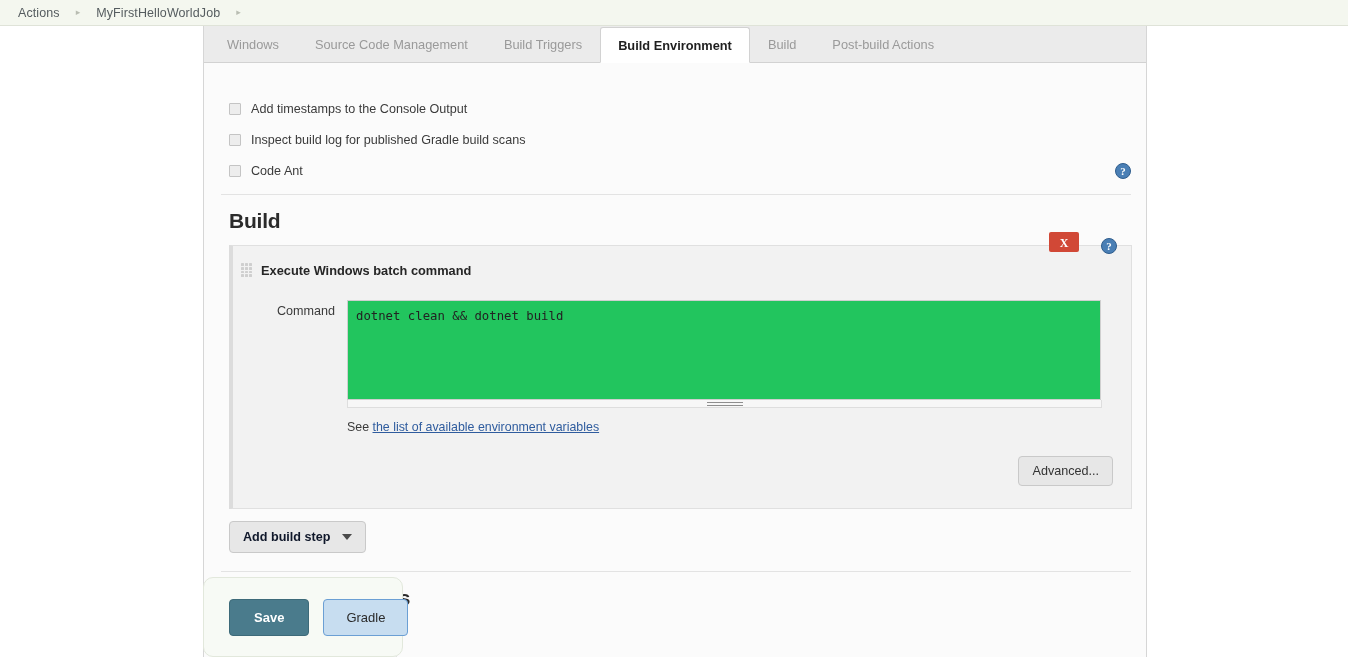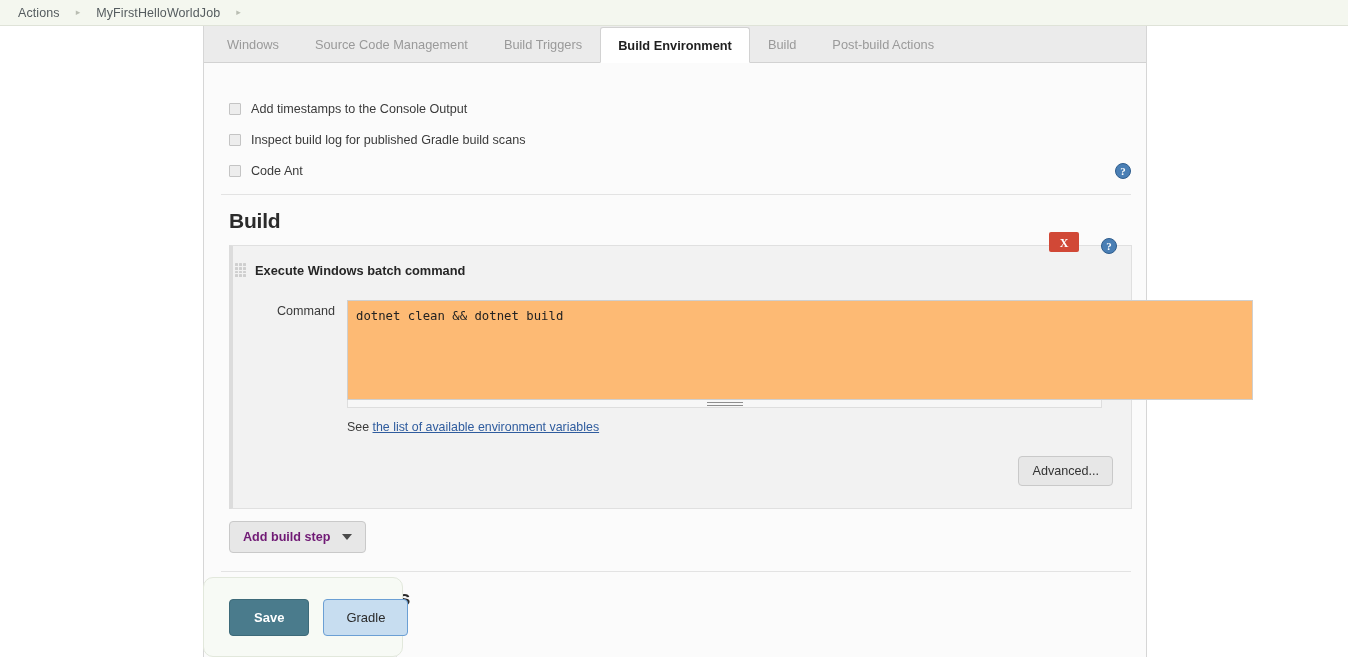--- a/index.html
+++ b/index.html
@@ -144,21 +144,21 @@
     position: relative;
     margin-left: 8px;
     width: 903px;
     background: #f2f2f2;
     border: 1px solid #e0e0e0;
     border-left: 4px solid #dcdcdc;
     padding: 12px 0 22px 0;
   }
   .step-header {
     display: flex; align-items: center;
-    padding-left: 2px;
+    padding-left: 8px;
     height: 24px;
   }
   .grip {
     width: 11px; height: 14px; margin-right: 9px;
     display: grid;
     grid-template-columns: repeat(3, 1fr);
     grid-template-rows: repeat(4, 1fr);
     gap: 1px;
     cursor: move;
     flex: none;
@@ -193,23 +193,23 @@
     width: 78px;
     text-align: right;
     font-size: 12.6px;
     color: #3b3b3b;
     padding-top: 4px;
     margin-right: 12px;
     flex: none;
   }
   .cmd-wrap { position: relative; width: 755px; }
   .cmd-area {
-    width: 906px; height: 100px;
+    width: 754px; height: 100px;
     border: 1px solid #cfcfcf;
-    background: #fdba74;
+    background: #22c55e;
     font-family: "DejaVu Sans Mono", monospace;
     font-size: 12.3px;
     color: #222222;
     padding: 7px 8px;
     resize: none;
     outline: none;
     line-height: 1.35;
     display: block;
   }
   .resize-bar {
@@ -251,21 +251,21 @@
     cursor: pointer;
     font-family: "Liberation Sans", sans-serif;
   }
   .addstep-row { padding: 12px 0 0 8px; }
   .btn-dropdown {
     background: #e7e7e7;
     border: 1px solid #c9c9c9;
     border-radius: 4px;
     font-size: 12.6px;
     font-weight: bold;
-    color: #701a75;
+    color: #0f172a;
     padding: 8px 13px;
     cursor: pointer;
     display: inline-flex;
     align-items: center;
     gap: 12px;
     font-family: "Liberation Sans", sans-serif;
   }
   .caret {
     width: 0; height: 0;
     border-left: 5px solid transparent;

